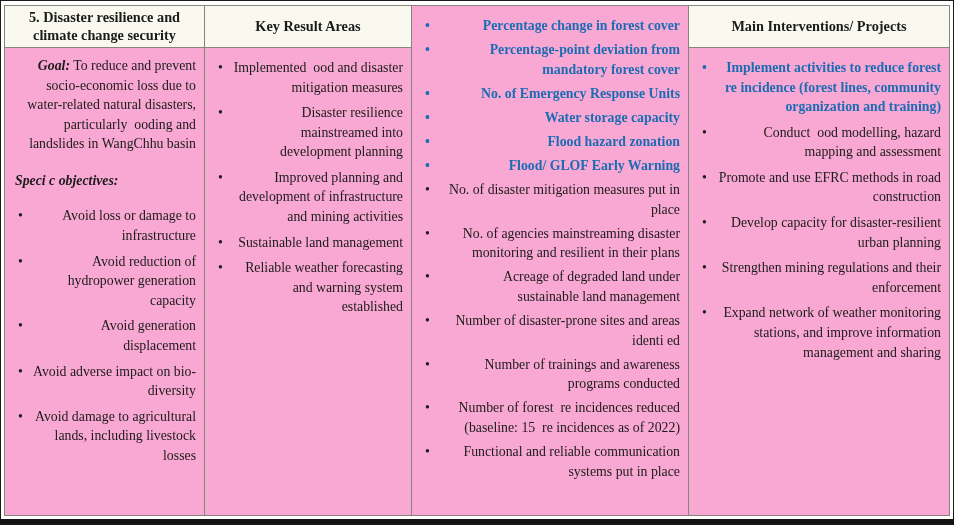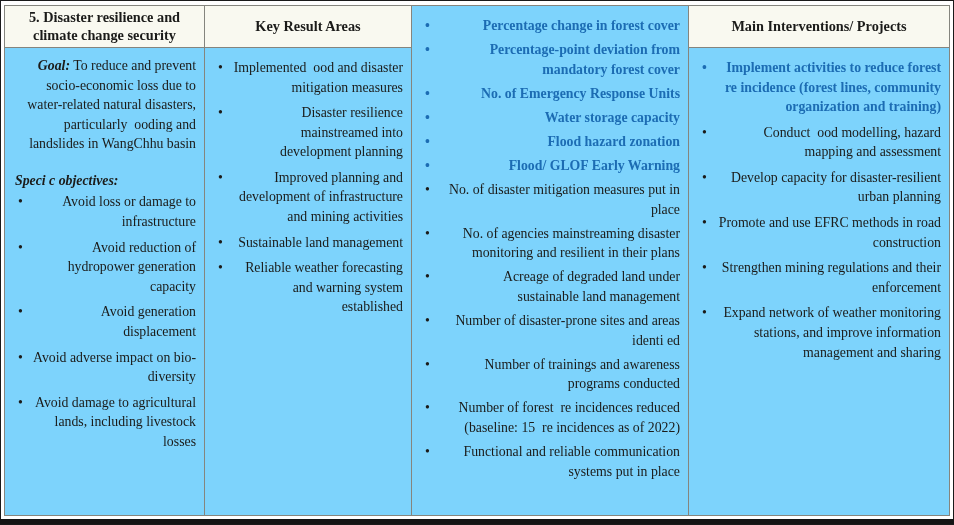--- a/index.html
+++ b/index.html
@@ -18,36 +18,36 @@
     position:absolute;inset:0;border:1px solid #1a1a1a;box-sizing:border-box;
     pointer-events:none;
   }
   .bottom-rule{
     position:absolute;left:0;right:0;bottom:1px;height:5px;background:#141414;
   }
   .matrix{
     position:absolute;left:4px;top:5px;width:946px;height:511px;
     box-sizing:border-box;border:1.5px solid var(--grid);
     display:grid;grid-template-columns:199px 207px 277px 1fr;
-    background:#7dd3fc;
+    background:#f9a8d4;
   }
   .col{display:flex;flex-direction:column;box-sizing:border-box;min-width:0;}
   .col + .col{border-left:1.5px solid var(--grid);}
   .col-header{
     height:42px;box-sizing:border-box;flex:0 0 42px;
     background:var(--header-bg);border-bottom:1.5px solid var(--grid);
     display:flex;align-items:center;justify-content:center;text-align:center;
     font-weight:bold;font-size:14.3px;line-height:1.25;padding:2px 10px;
   }
   .col-body{
     flex:1;padding:8px 8px 8px 10px;font-size:13.8px;line-height:1.42;
   }
   p{margin:0;white-space:pre-wrap;text-align:right;}
   .goal-label,.objectives-heading{font-weight:bold;font-style:italic;}
-  .objectives-heading{display:block;margin-top:17px;margin-bottom:2px;}
+  .objectives-heading{display:block;margin-top:17px;margin-bottom:16px;}
   ul{margin:2px 0 0 0;padding:0;list-style:none;}
   li{
     position:relative;padding-left:17px;margin-bottom:6px;white-space:pre-wrap;text-align:right;
   }
   li::before{content:"\2022";position:absolute;left:3px;top:0;}
   .col-kpi li{margin-bottom:4.5px;}
   li.blue{color:var(--blue);font-weight:bold;}
 </style>
 </head>
 <body>
@@ -101,22 +101,22 @@
         </ul>
     </div>
   </div>
 
   <div class="col">
     <div class="col-header">Main Interventions/ Projects</div>
     <div class="col-body">
       <ul>
           <li class="blue">Implement activities to reduce forest  re incidence (forest lines, community organization and training)</li>
           <li>Conduct  ood modelling, hazard mapping and assessment</li>
+          <li>Promote and use EFRC methods in road construction</li>
           <li>Develop capacity for disaster-resilient urban planning</li>
-          <li>Promote and use EFRC methods in road construction</li>
           <li>Strengthen mining regulations and their enforcement</li>
           <li>Expand network of weather monitoring stations, and improve information management and sharing</li>
         </ul>
     </div>
   </div>
 
 </div>
 
 <div class="page-frame"></div>
 <div class="bottom-rule"></div>

